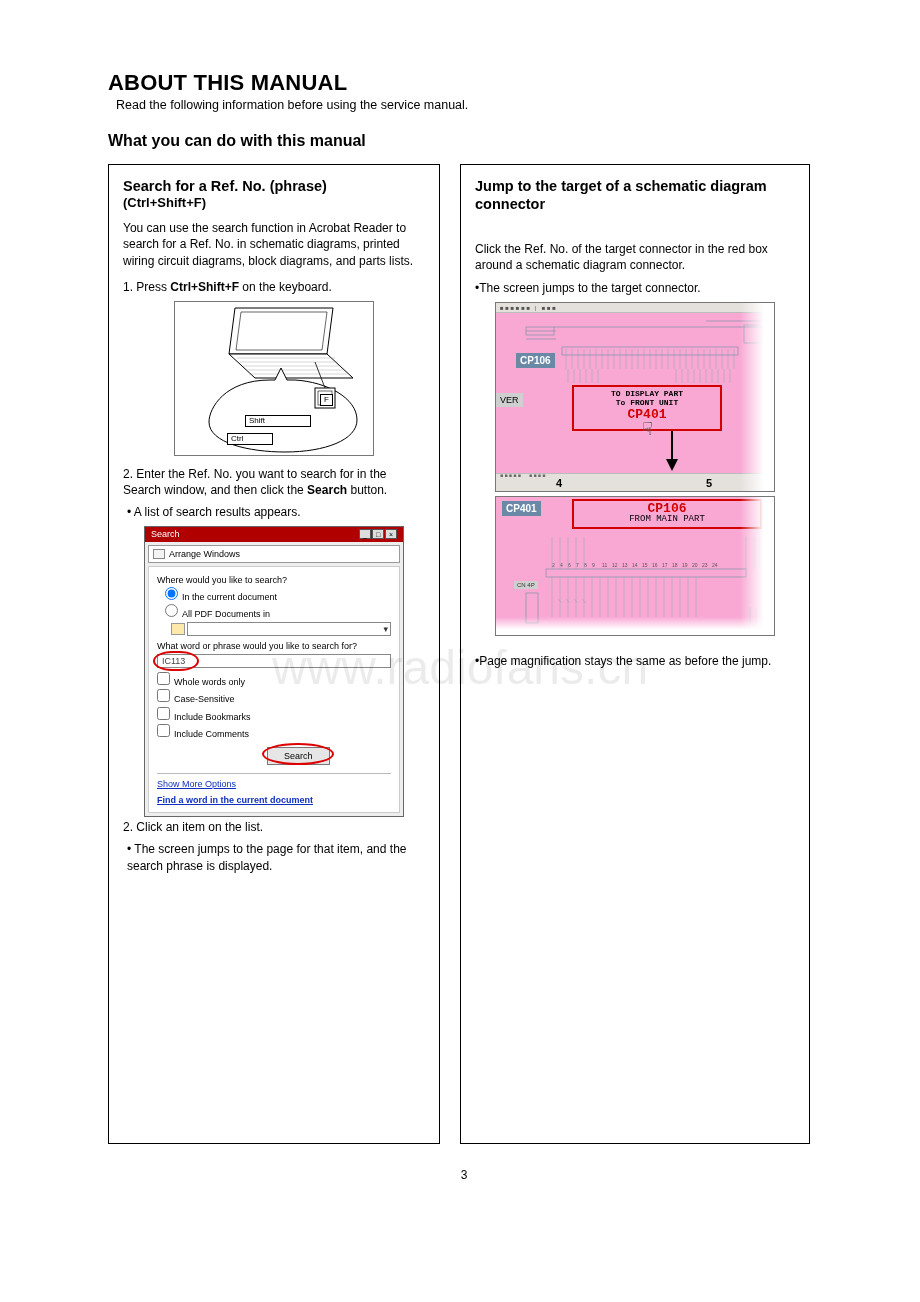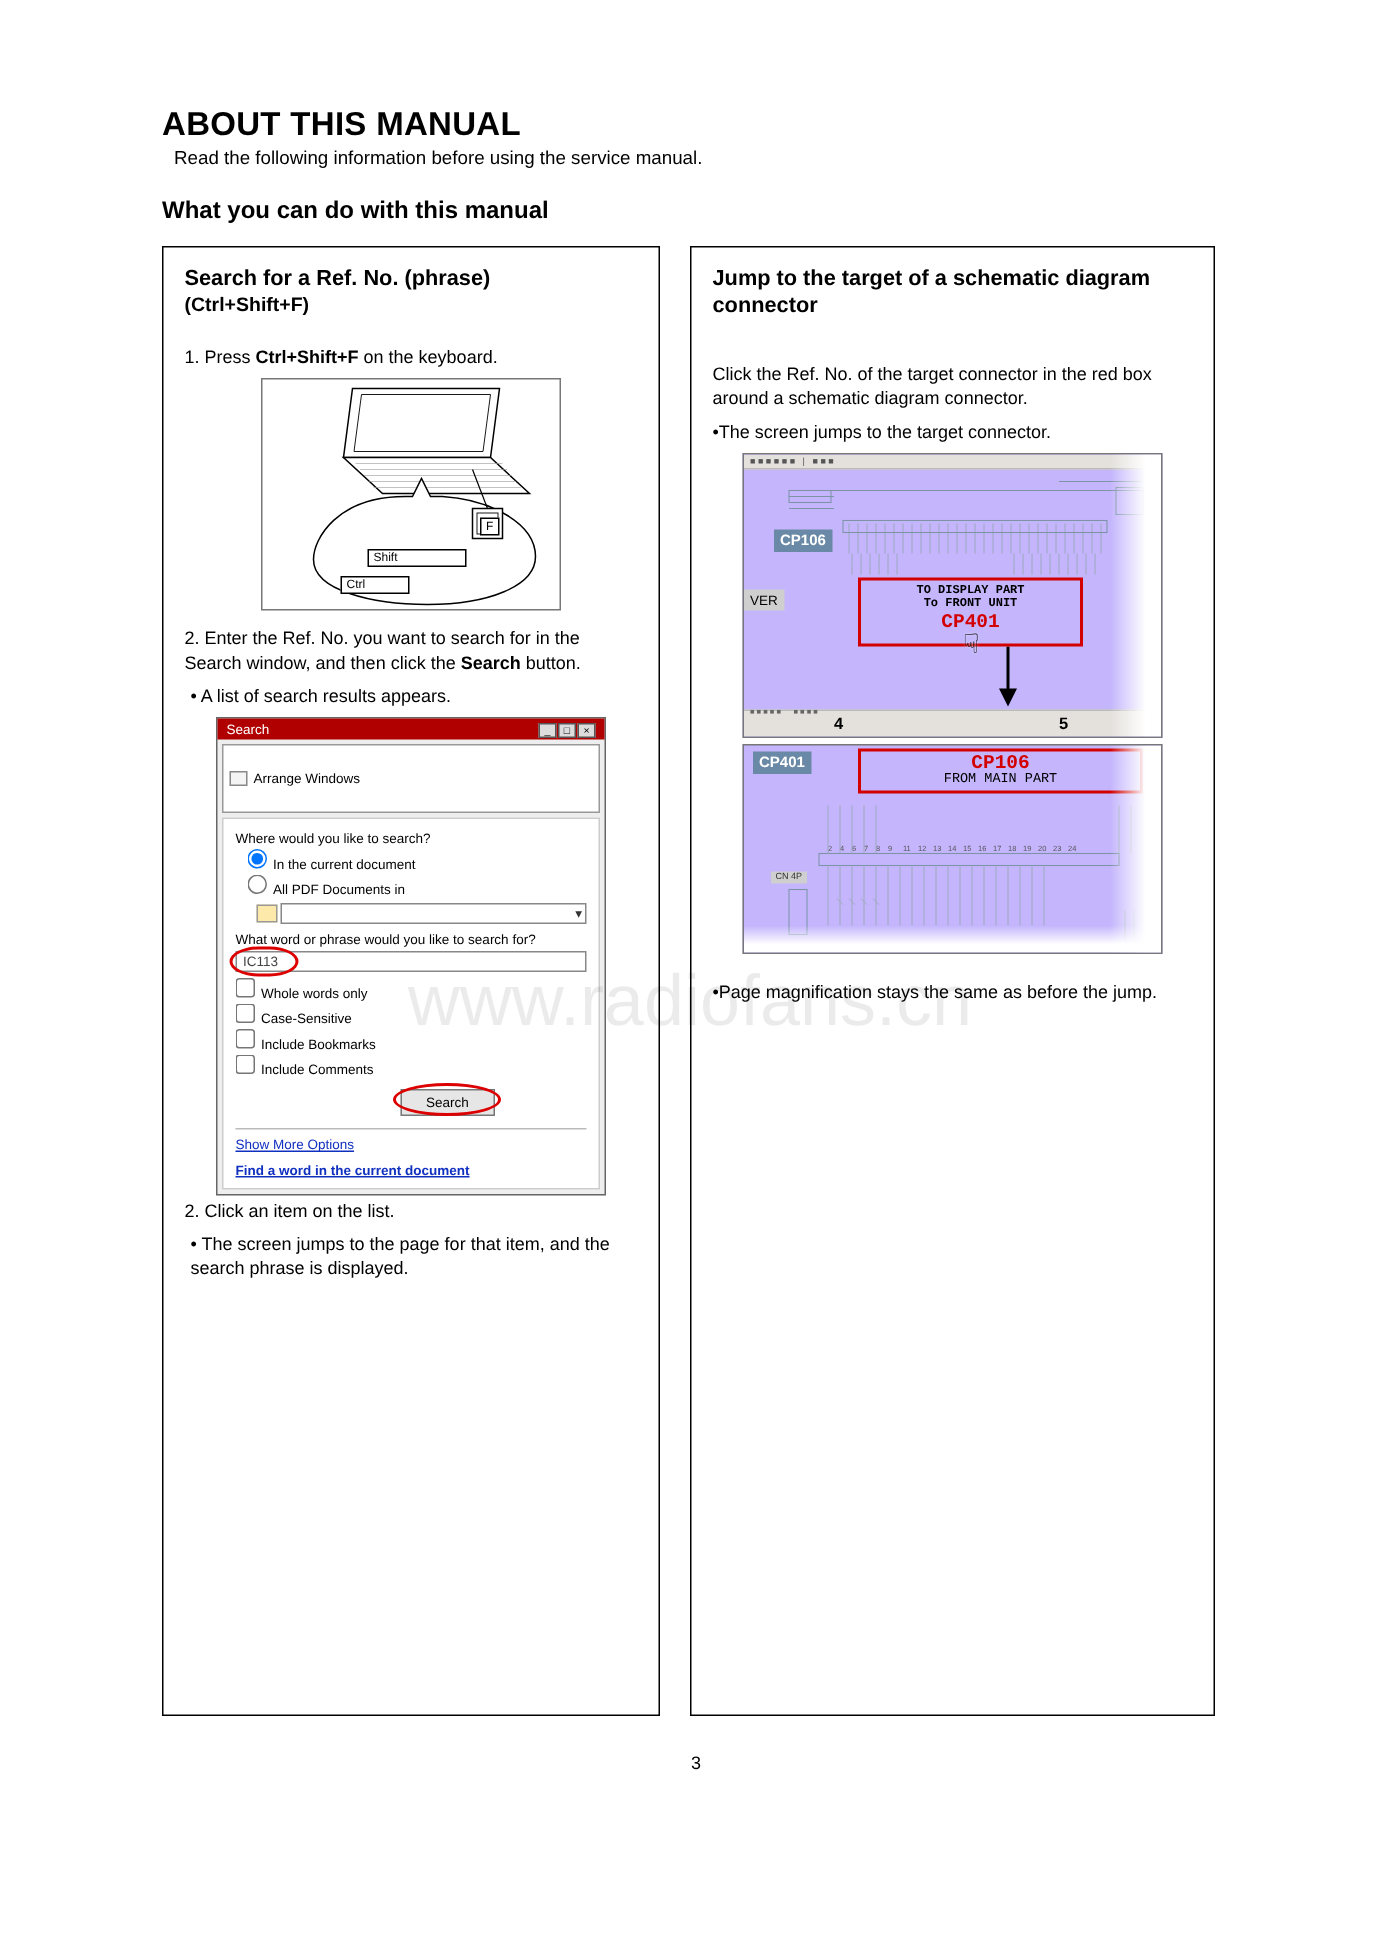--- a/index.html
+++ b/index.html
@@ -112,21 +112,21 @@
     justify-content: space-between;
     align-items: center;
   }
   .sw-title .winbtns span {
     display:inline-block; width:12px; height:10px;
     background:#ddd; border:1px solid #555; margin-left:1px;
     font-size:7px; text-align:center; line-height:9px; color:#000;
   }
   .sw-row {
     background:#fff; border:1px solid #999; margin:3px;
-    padding:16px 4px; display:flex; align-items:center; gap:4px;
+    padding:2px 4px; display:flex; align-items:center; gap:4px;
   }
   .sw-icon { width:12px;height:10px;border:1px solid #888;background:#f4f4f4;display:inline-block; }
   .sw-body { background:#fff; margin:3px; padding:6px 8px; border:1px solid #ccc; }
   .sw-body label { display:block; margin:1px 0; font-size:9px; color:#000; }
   .sw-radio, .sw-check { margin-right:4px; }
   .sw-select { display:flex; align-items:center; gap:2px; margin-left:14px; margin-top:2px; margin-bottom:4px; }
   .sw-select .folder { width:14px;height:12px;border:1px solid #999;background:#fde9a9; }
   .sw-select .drop { flex:1;height:14px;border:1px solid #888;background:#fff;position:relative; }
   .sw-select .drop:after { content:"▾"; position:absolute; right:2px; top:0; font-size:9px; color:#333; }
   .searchbox-wrap { position:relative; margin-top:2px; margin-bottom:4px; }
@@ -152,21 +152,21 @@
   .sw-link { display:block; color:#1030c0; font-size:9px; text-decoration:underline; margin-top:4px; }
 
   
   .schem-wrap {
     width: 280px;
     margin: 6px auto 4px auto;
     position: relative;
   }
   .schem-top, .schem-bot {
     border:1px solid #777;
-    background:#c4b5fd;
+    background:#f9a8d4;
     position:relative;
     overflow:hidden;
   }
   .schem-top { height: 190px; }
   .schem-bot { height: 140px; margin-top:4px; }
   .fade-r {
     position:absolute; right:0; top:0; bottom:0; width:34px;
     background:linear-gradient(90deg, rgba(255,255,255,0), #fff 70%);
     pointer-events:none;
   }
@@ -206,20 +206,21 @@
 <h2>What you can do with this manual</h2>
 
 <div class="cols">
 
   <div class="col col-left">
     <div class="box-title">
       <h3>Search for a Ref. No. (phrase)</h3>
       <div class="shortcut">(Ctrl+Shift+F)</div>
     </div>
     <div class="box-body">
+      <p>You can use the search function in Acrobat Reader to search for a Ref. No. in schematic diagrams, printed wiring circuit diagrams, block diagrams, and parts lists.</p>
 
       <p class="step">
         <span>1. Press </span><span class="bold">Ctrl+Shift+F</span><span> on the keyboard.</span>
       </p>
 
       <div class="laptop-wrap">
         <svg class="laptop-svg" width="200" height="155" viewBox="0 0 200 155">
 
           <path d="M60 6 L158 6 L152 52 L54 52 Z" fill="#fff" stroke="#000" stroke-width="1"></path>
           <path d="M66 10 L152 10 L147 48 L61 48 Z" fill="none" stroke="#000" stroke-width="0.6"></path>

